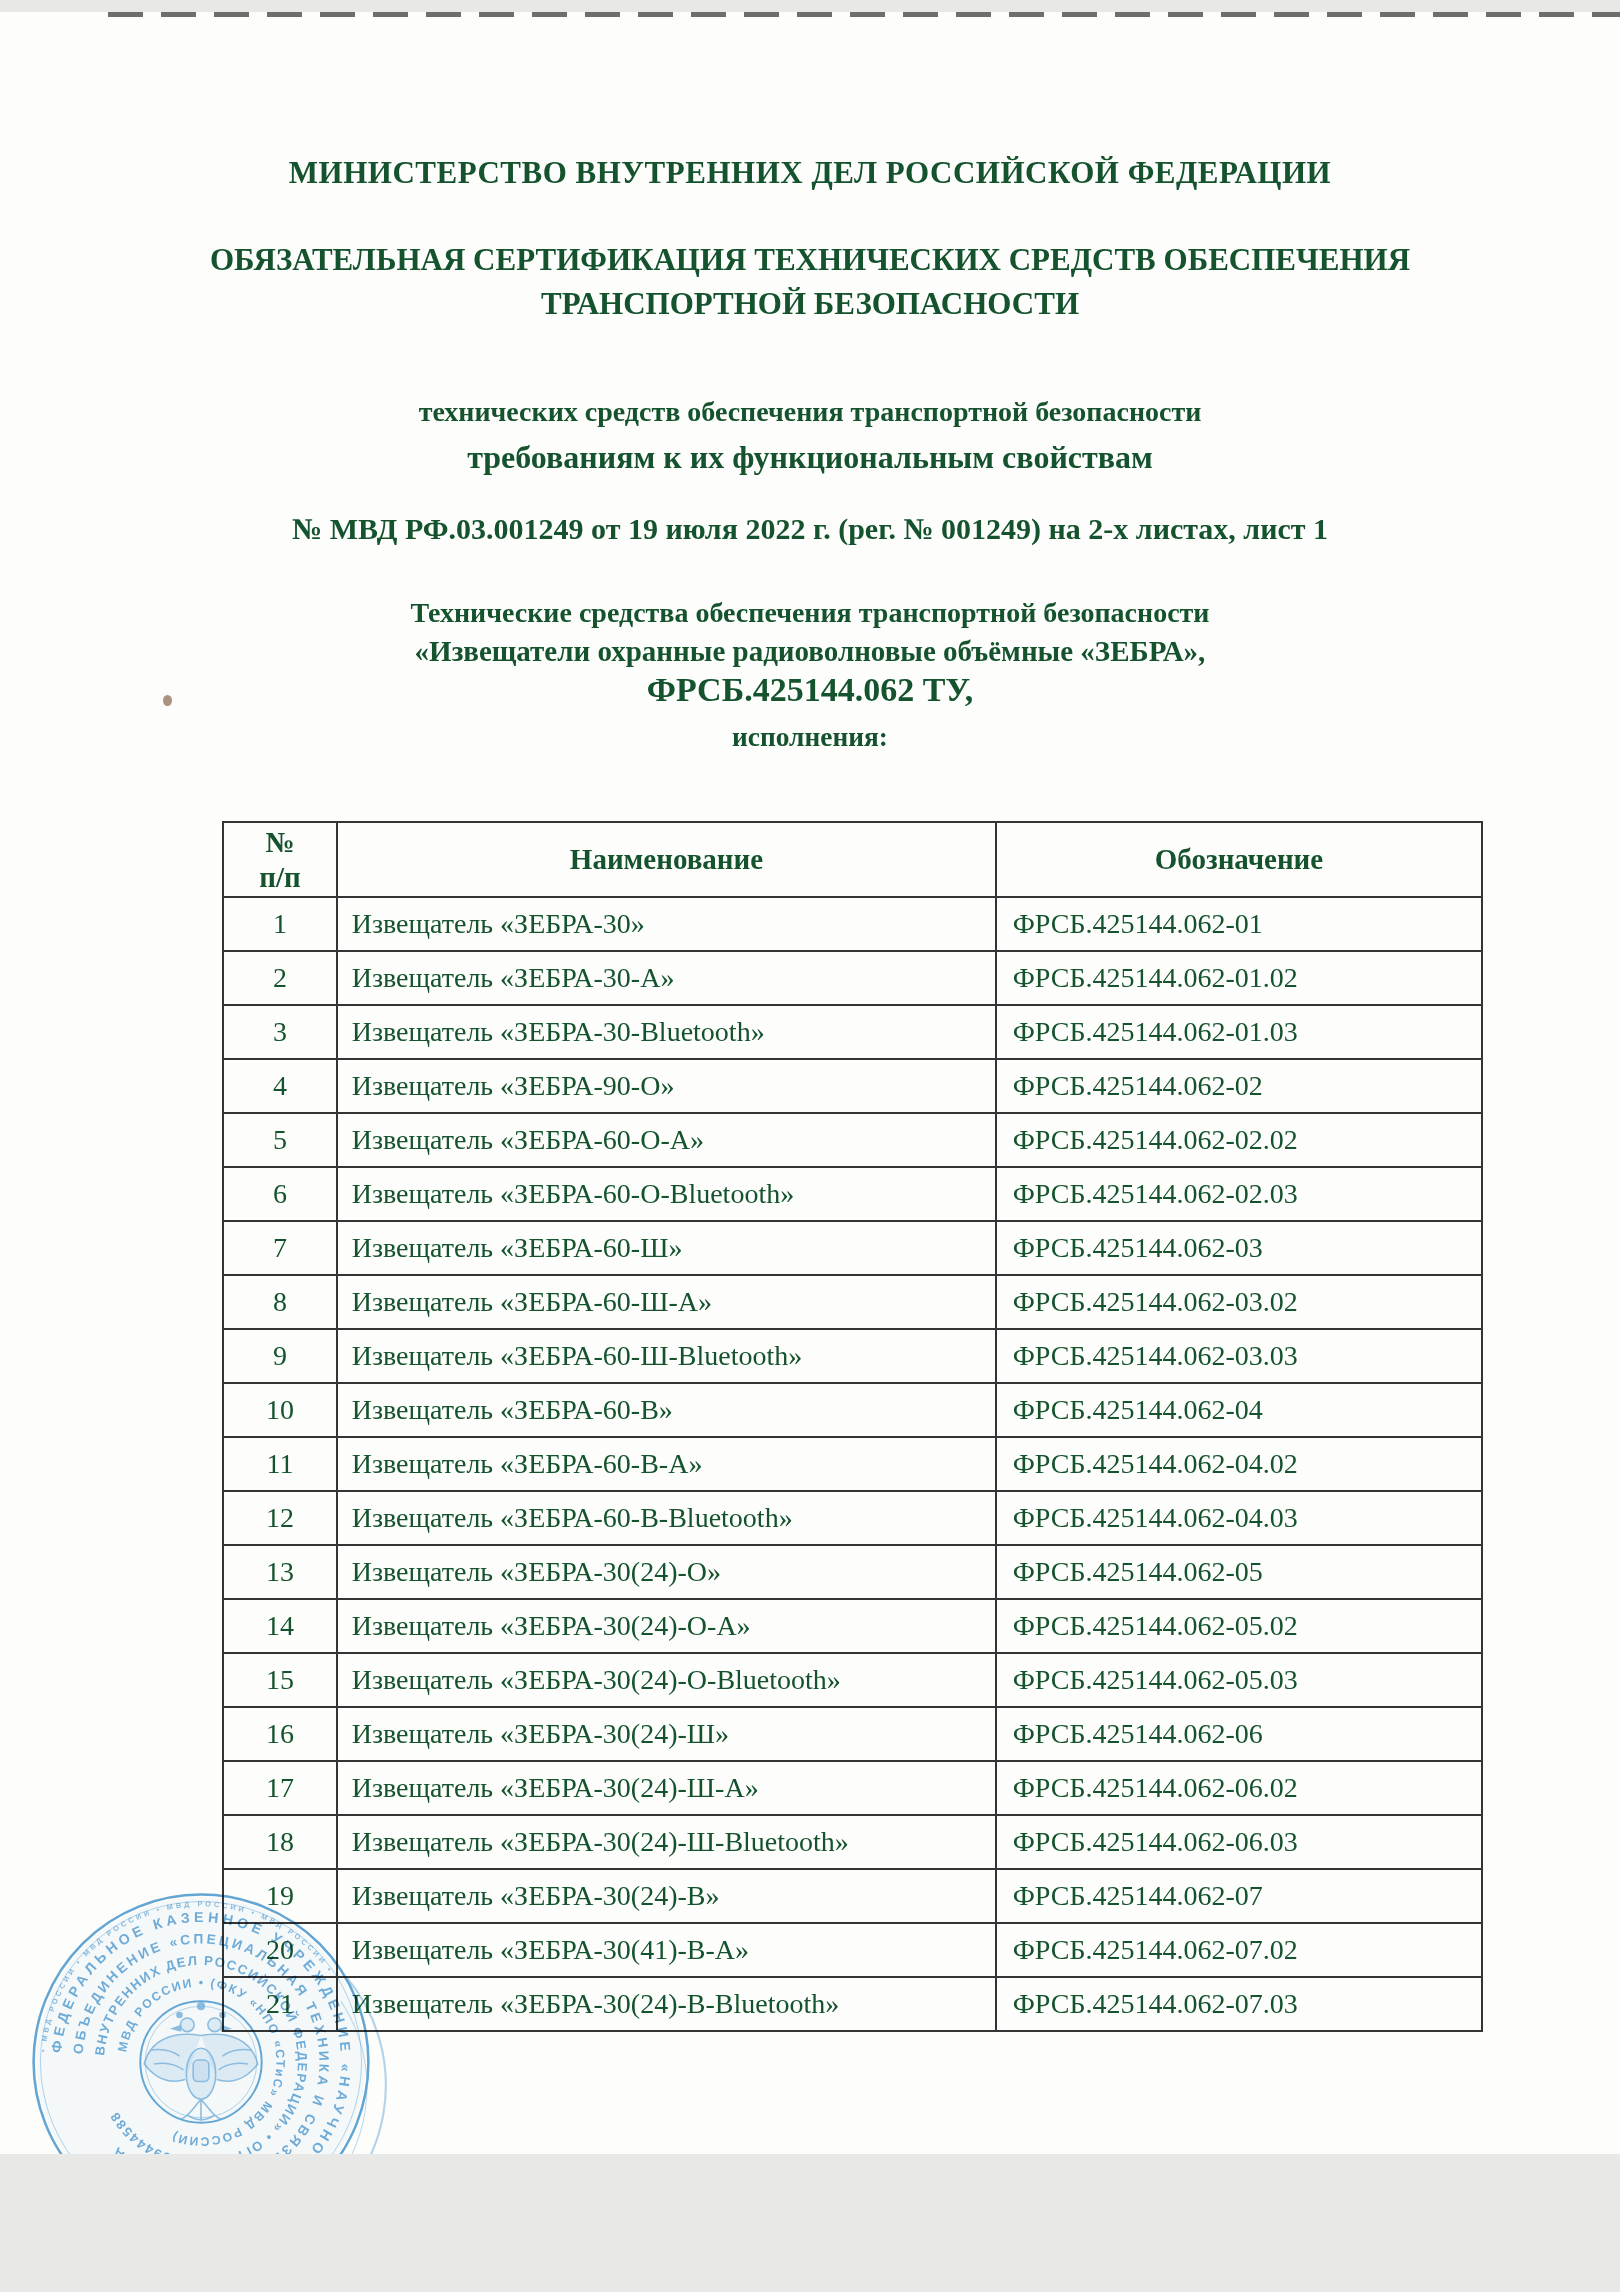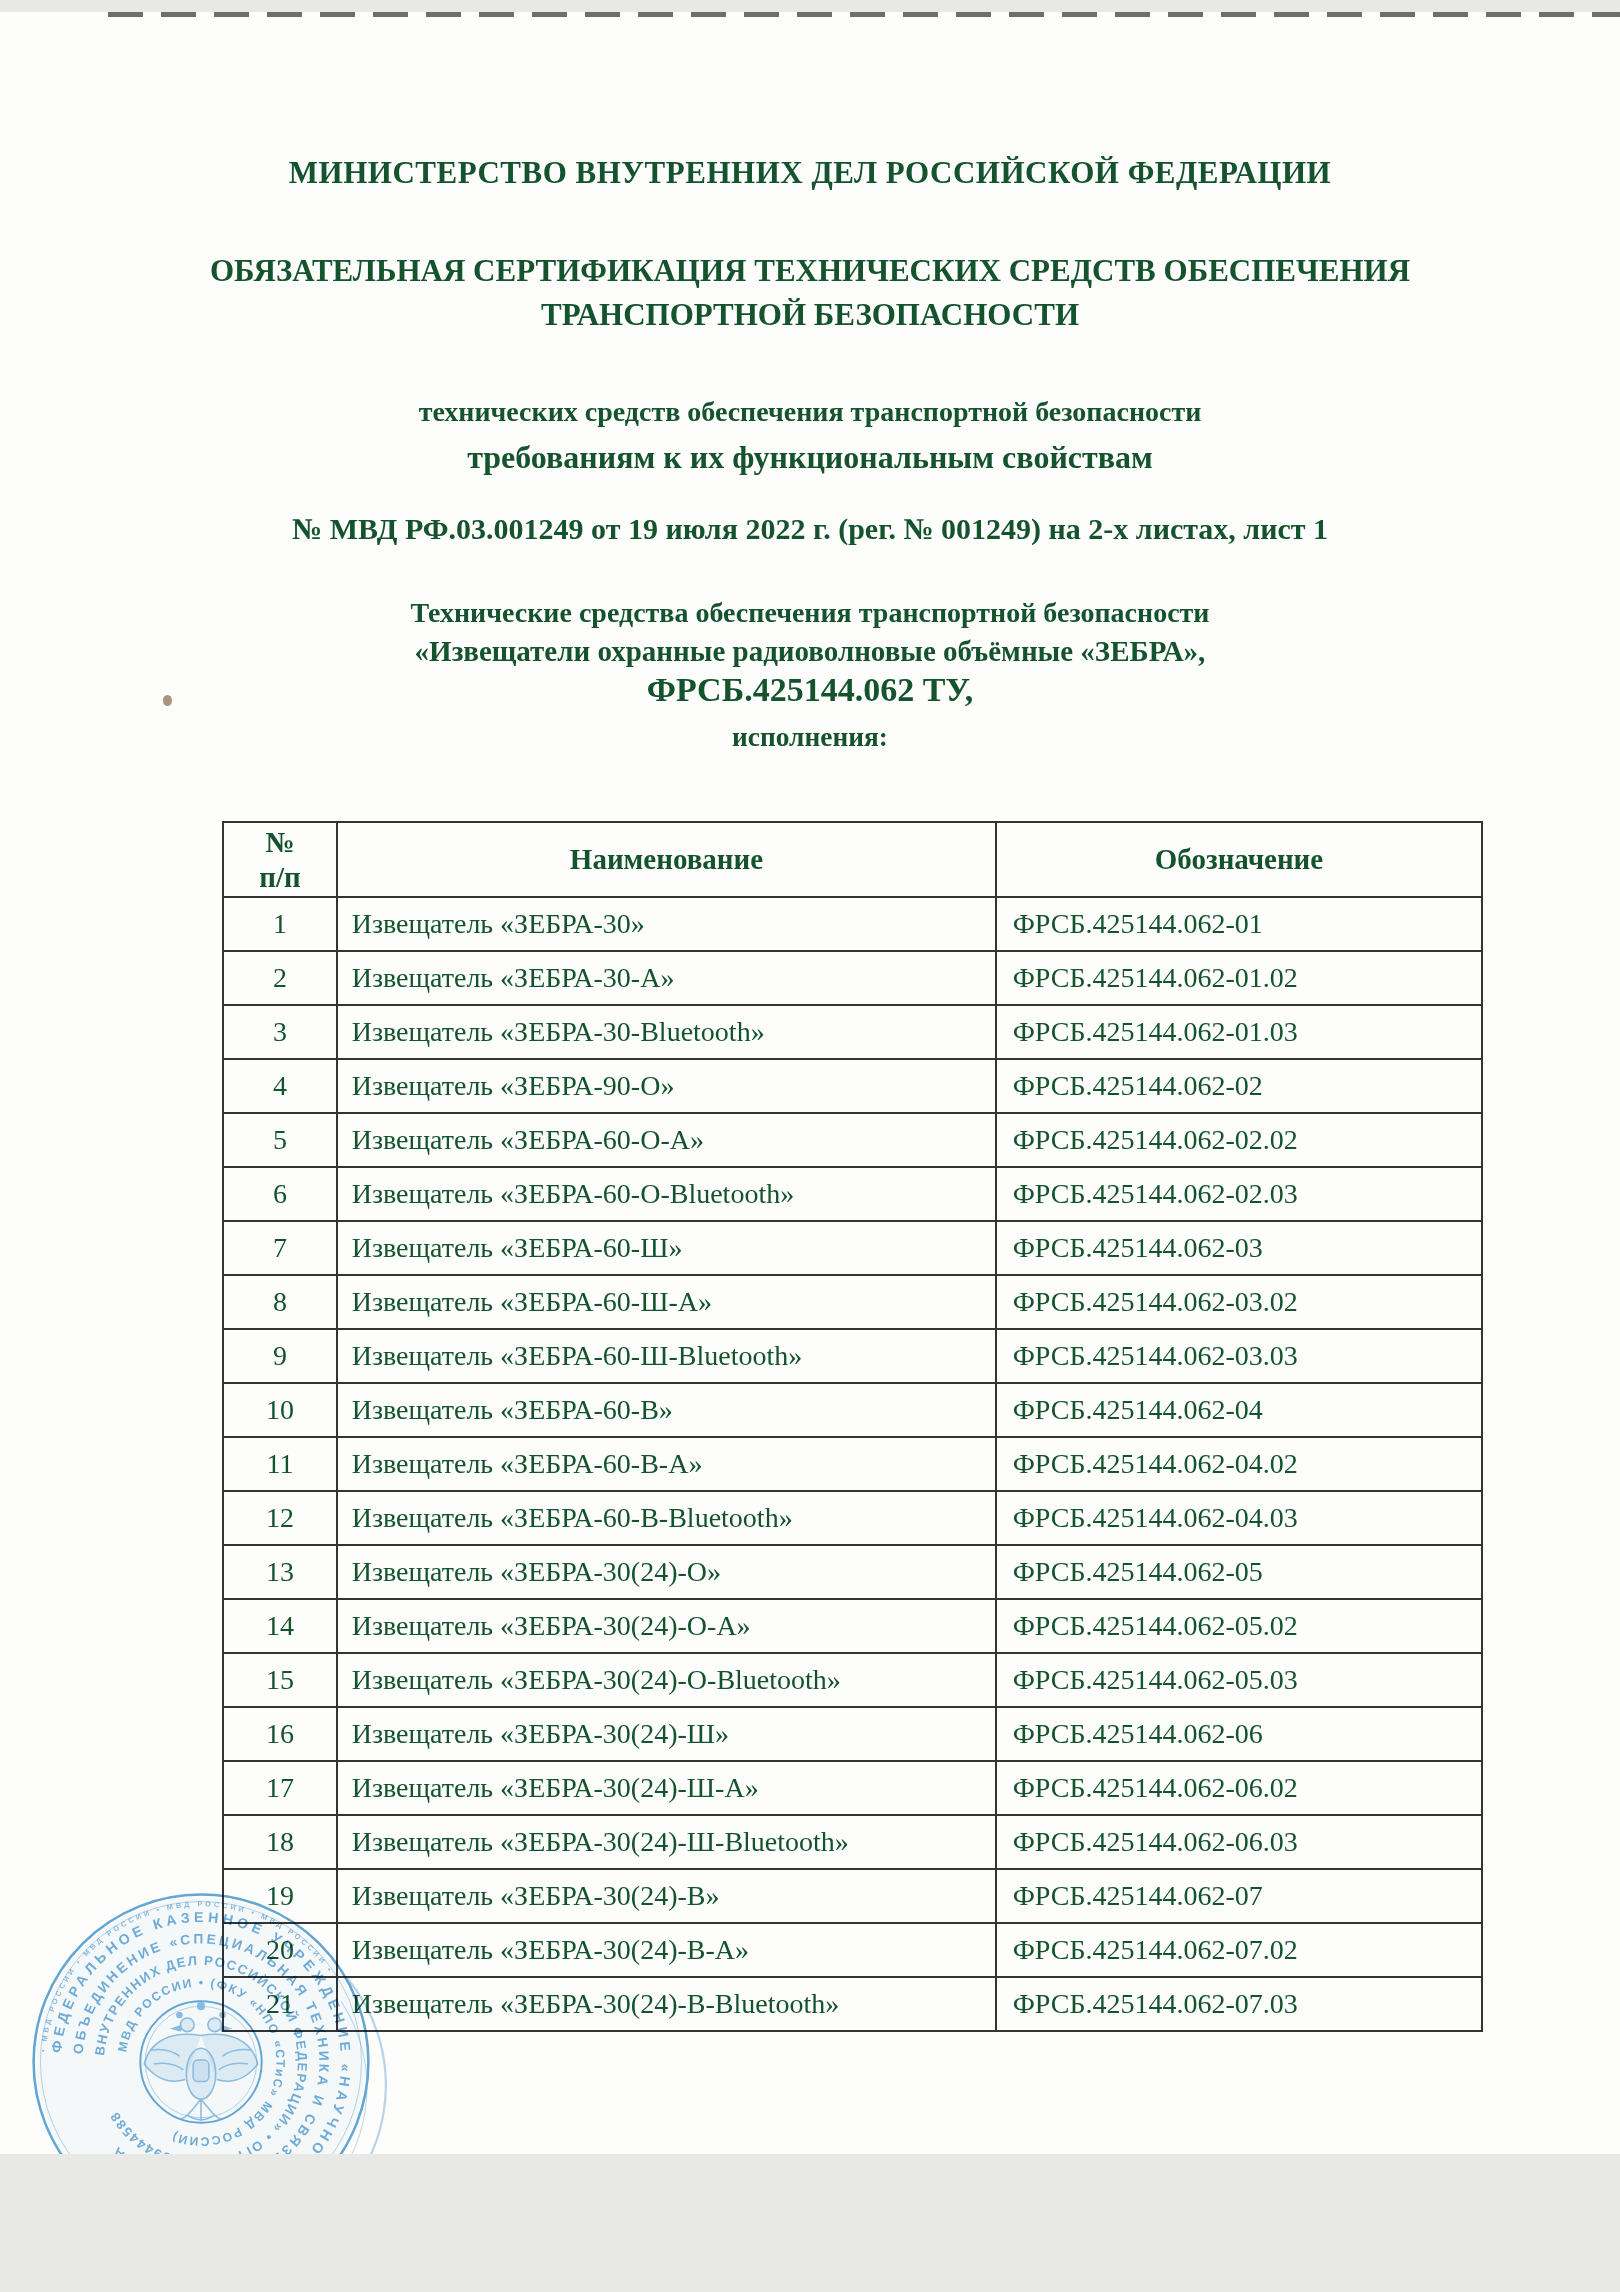--- a/index.html
+++ b/index.html
@@ -26,21 +26,21 @@
     position:absolute;left:0;top:2283px;width:1620px;height:9.8px;
     background:#f1f1ee;
   }
   .artifact-dot{
     position:absolute;left:163px;top:683px;width:8.8px;height:10.8px;
     background:#8f6f55;border-radius:50%;opacity:.75;
   }
   
   .hline{position:absolute;left:0;width:100%;text-align:center;font-weight:bold;white-space:nowrap;}
   .h-ministry{top:143px;font-size:31px;letter-spacing:0.5px;}
-  .h-cert{top:237px;font-size:31px;line-height:44px;}
+  .h-cert{top:226px;font-size:31px;line-height:44px;}
   .h-appendix{top:343px;font-size:31px;}
   .h-sub1{top:384px;font-size:28px;}
   .h-sub2{top:427px;font-size:32px;}
   .h-number{top:500px;font-size:30px;}
   .h-subj1{top:585px;font-size:28px;}
   .h-subj2{top:623px;font-size:29px;}
   .h-subj3{top:659px;font-size:34px;}
   .h-subj4{top:710px;font-size:27.4px;}
   
   table.cert{
@@ -240,21 +240,21 @@
         </tr>
 
         <tr>
           <td class="c-num">19</td>
           <td class="c-name">Извещатель «ЗЕБРА-30(24)-В»</td>
           <td class="c-code">ФРСБ.425144.062-07</td>
         </tr>
 
         <tr>
           <td class="c-num">20</td>
-          <td class="c-name">Извещатель «ЗЕБРА-30(24)-В-А»</td>
+          <td class="c-name">Извещатель «ЗЕБРА-30(41)-В-А»</td>
           <td class="c-code">ФРСБ.425144.062-07.02</td>
         </tr>
 
         <tr>
           <td class="c-num">21</td>
           <td class="c-name">Извещатель «ЗЕБРА-30(24)-В-Bluetooth»</td>
           <td class="c-code">ФРСБ.425144.062-07.03</td>
         </tr>
       </tbody>
   </table>

